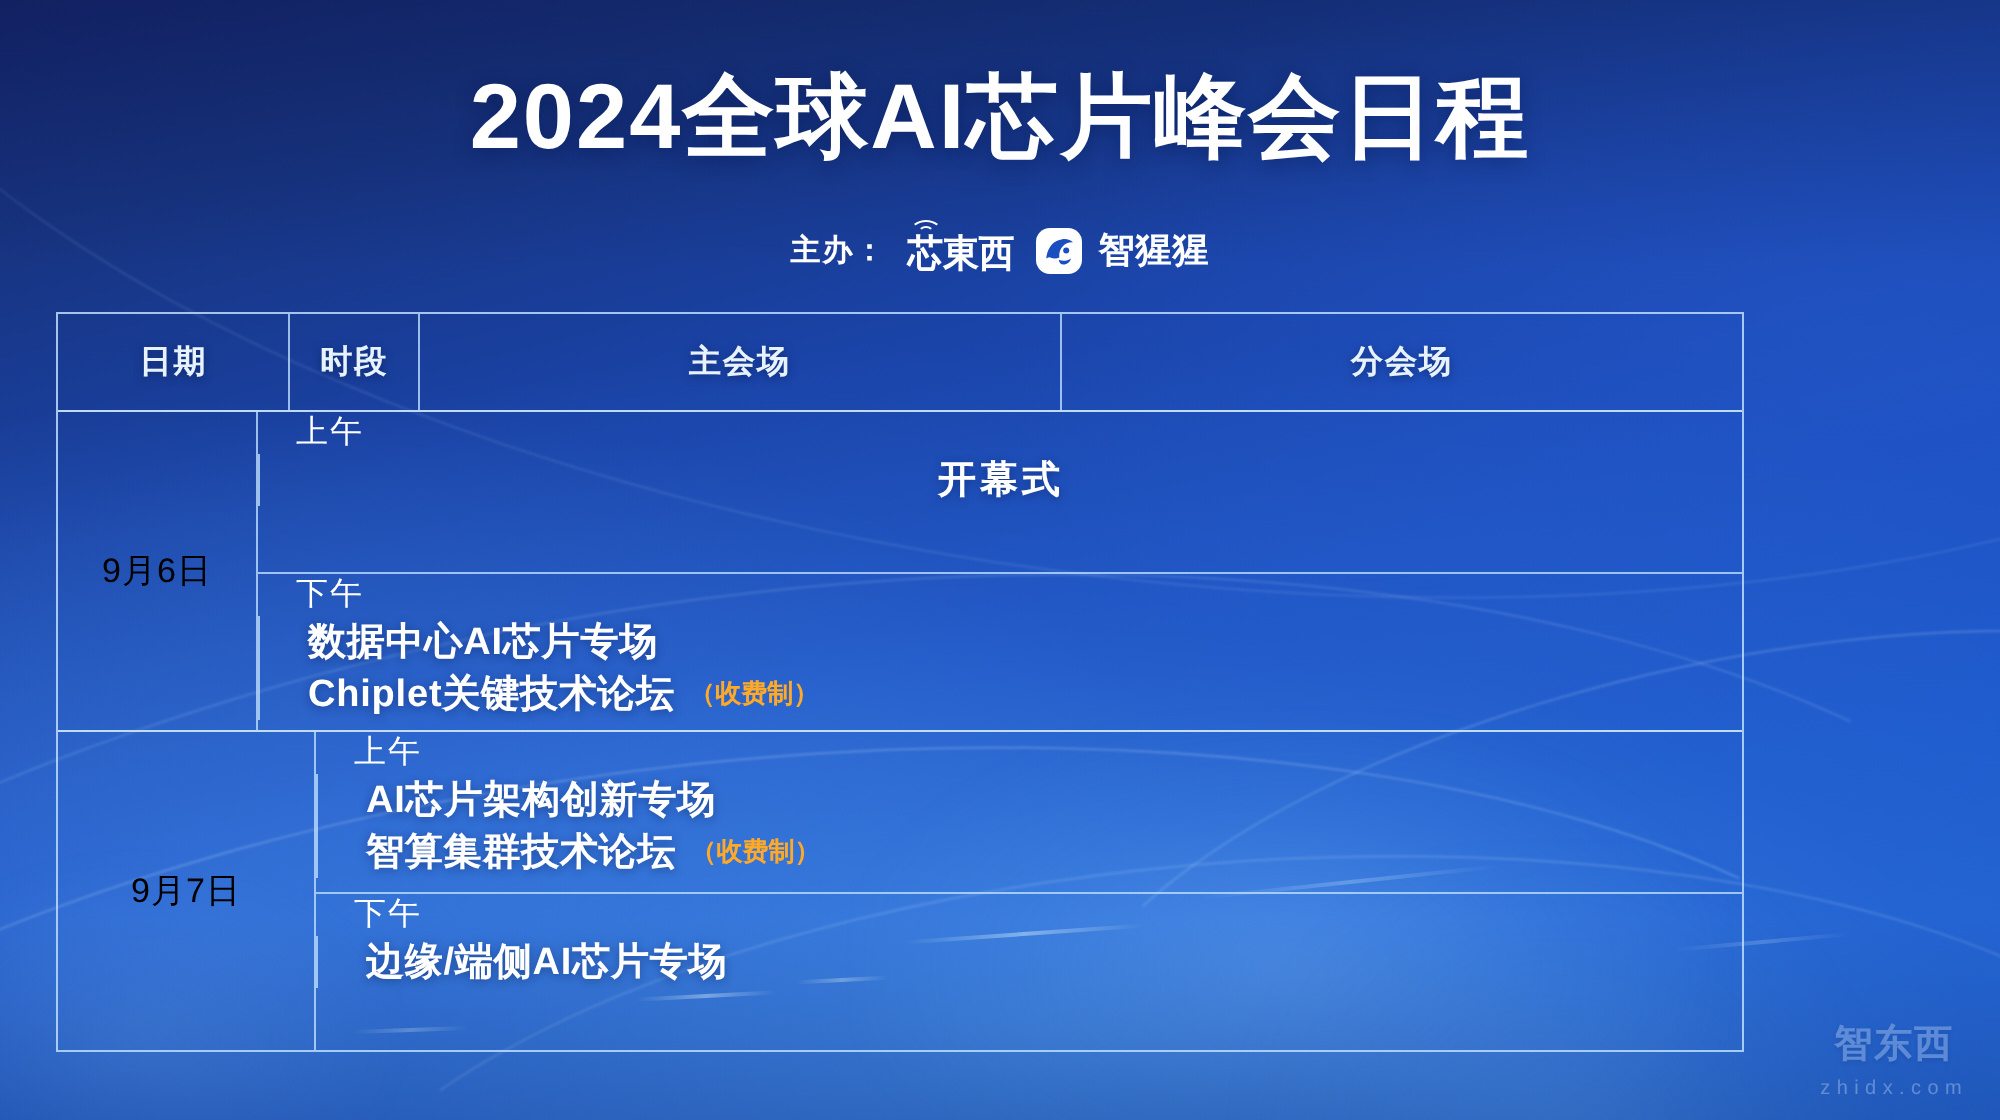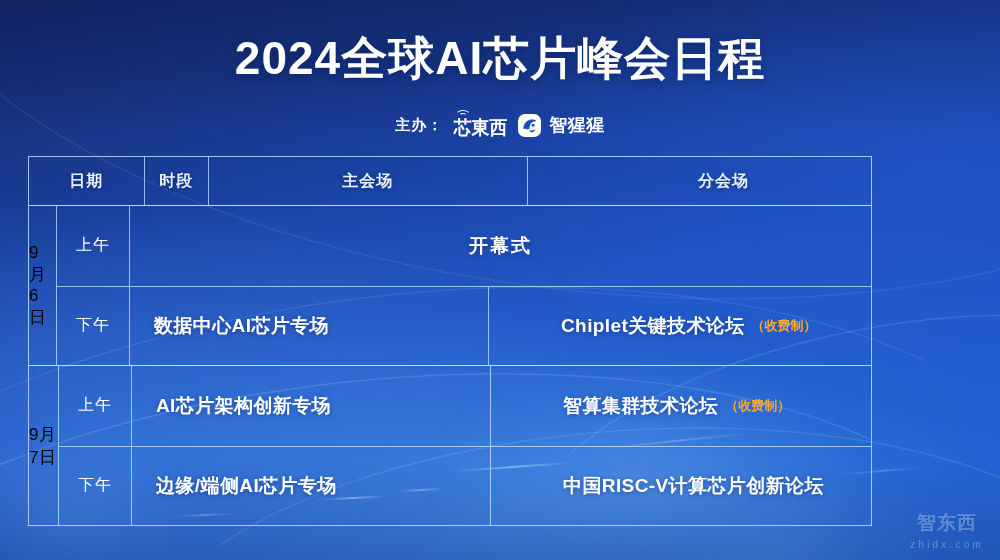--- a/index.html
+++ b/index.html
@@ -125,21 +125,21 @@
 
   .cell {
     display:flex; align-items:center;
     color:#ffffff; position:relative;
   }
   .cell + .cell { border-left:1px solid rgba(189,221,255,0.8); }
 
   .c-date  { width:129px; justify-content:center; }
   .c-time  { width:72px;  justify-content:center; }
   .c-main  { width:359px; }
-  .c-sub   { width:381px;padding-left:48px; }
+  .c-sub   { width:381px; }
   .c-span  { width:742px; justify-content:center; }
 
   .th {
     font-size:16px; font-weight:bold;
     color:#e7f2ff;
     justify-content:center; width:100%;
     text-align:center;
     letter-spacing:1px;
     text-shadow:0 1px 4px rgba(5,20,70,0.5);
   }
@@ -152,21 +152,21 @@
     letter-spacing:0.4px;
     text-shadow:0 1px 5px rgba(5,20,70,0.40);
     white-space:nowrap;
   }
   .sess.center { padding-left:0; text-align:center; width:100%; letter-spacing:2px; }
   .paid {
     font-size:13px; font-weight:bold; color:#ffa928;
     margin-left:7px; letter-spacing:0;
     text-shadow:none;
   }
-  .dayrow { display:flex; }
+  .dayrow { display:flex;flex-direction:column; }
   .dayrow + .dayrow { border-top:1px solid rgba(189,221,255,0.8); }
   .daycell {
     width:129px; display:flex; align-items:center; justify-content:center;
     border-right:1px solid rgba(189,221,255,0.8);
   }
   .daybody { display:flex; flex-direction:column; }
 
   
   .wm {
     position:absolute; right:16px; bottom:10px;
@@ -297,24 +297,20 @@
             <span class="paid">（收费制）</span>
           </div>
         </div>
         <div class="dayrow" style="height:80px;">
           <div class="cell c-time" style="border-left:none;">
             <span class="v-time">下午</span>
           </div>
           <div class="cell c-main">
             <span class="sess">边缘/端侧AI芯片专场</span>
           </div>
-          <div class="cell c-sub">
-            <span class="sess">中国RISC-V计算芯片创新论坛</span>
-            <span class="paid"></span>
-          </div>
         </div>
       </div>
     </div>
 
   </div>
 
   <div class="wm">
     <span class="wm-glyphs">智东西</span>
     <span class="wm-url">zhidx.com</span>
   </div>

